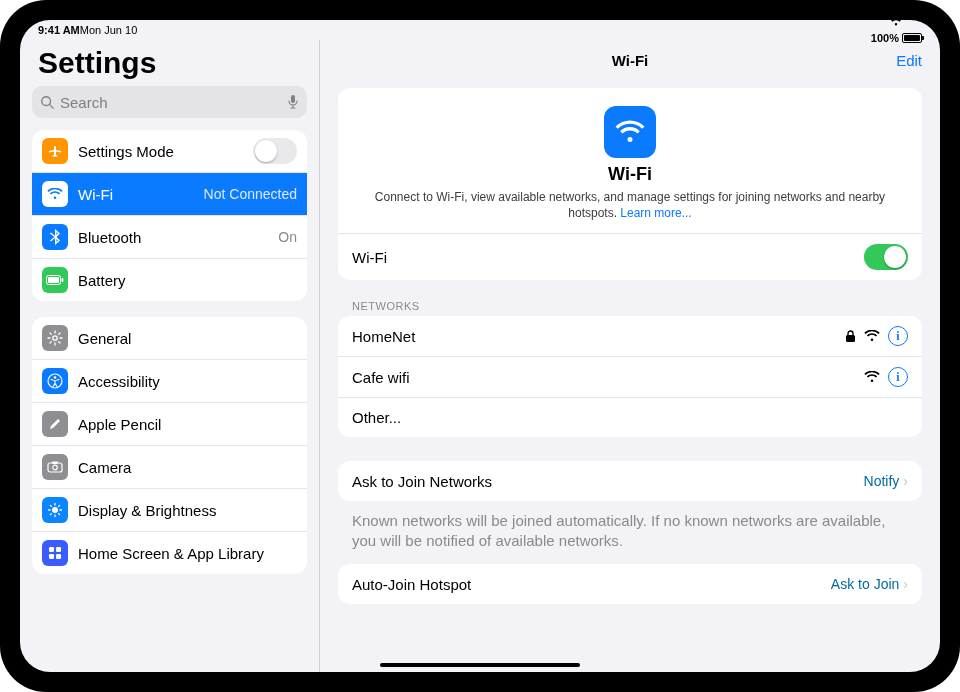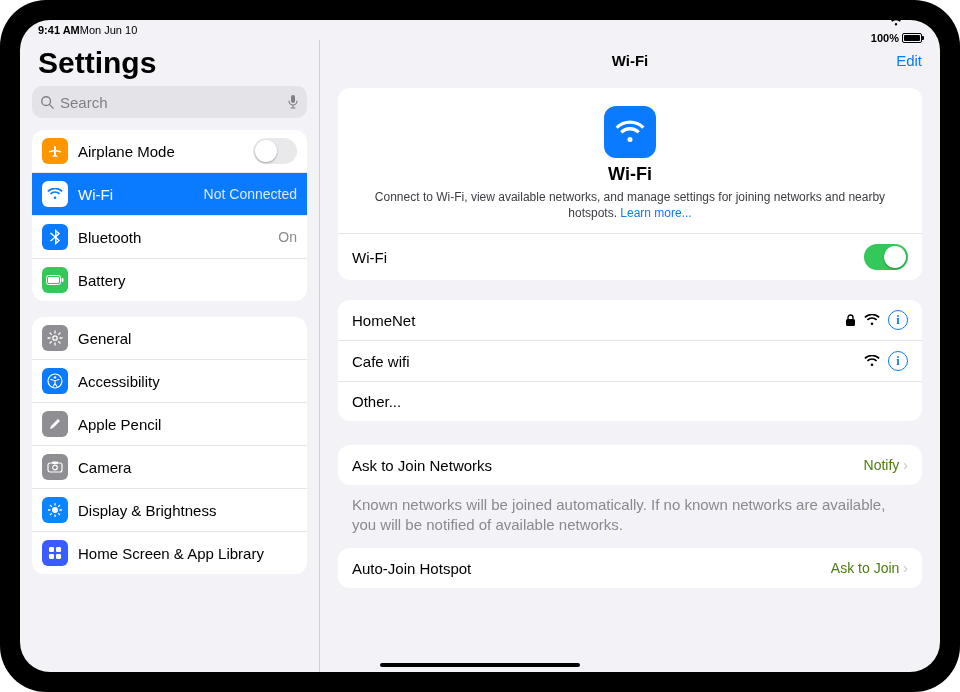--- a/index.html
+++ b/index.html
@@ -63,21 +63,21 @@
   .hero a { color:#0a7aff; text-decoration:none; }
   .hero-row { display:flex; align-items:center; padding:10px 14px; border-top:1px solid #e5e5ea; font-size:15px; }
   .section-label { font-size:11px; color:#8a8a8e; text-transform:uppercase; letter-spacing:0.5px; margin:0 0 4px 14px; }
   .group { background:#fff; border-radius:12px; overflow:hidden; margin-bottom:6px; }
   .group .grow { display:flex; align-items:center; padding:10px 14px; font-size:15px; border-top:1px solid #e5e5ea; min-height:40px; }
   .group .grow:first-child { border-top:none; }
   .grow .tail { margin-left:auto; display:flex; align-items:center; gap:8px; color:#000; }
   .info-circle { width:20px; height:20px; border:1.5px solid #0a7aff; border-radius:50%; color:#0a7aff; display:flex; align-items:center; justify-content:center; font-size:12px; font-weight:600; font-family: Georgia, serif; }
   .chev { color:#c7c7cc; font-size:14px; }
   .footer-note { font-size:15px; color:#8a8a8e; padding:4px 14px 14px; line-height:1.3; }
-  .rowlink .value2 { margin-left:auto; color:#4d7c0f; font-size:14px; margin-right:4px;}
+  .rowlink .value2 { margin-left:auto; color:#0369a1; font-size:14px; margin-right:4px;}
   .home-indicator { position:absolute; bottom:5px; left:50%; transform:translateX(-50%); width:200px; height:4px; border-radius:4px; background:#000; }
   svg { display:block; }
 </style>
 </head>
 <body>
 
 <div class="device">
  <div class="bezel">
   <div class="screen">
 
@@ -122,21 +122,21 @@
         </div>
 
 
         <div class="card">
           <div class="row">
             <div class="iconbox ic-airplane">
               <svg width="16" height="16" viewBox="0 0 16 16">
                     <path d="M14 8l-5-1V4a1 1 0 10-2 0v3L2 8v1.5l5-1V12l-1.5 1v1L8 13.5 10.5 14v-1L9 12V8.5l5 1V8z" fill="#fff"></path>
                   </svg>
             </div>
-            <span>Airplane Mode</span>
+            <span>Settings Mode</span>
             <div class="toggle"></div>
           </div>
           <div class="row selected">
             <div class="iconbox ic-wifi" style="background:#fff;color:#0a7aff">
               <svg width="16" height="12" viewBox="0 0 16 12">
                     <path d="M8 11a1.3 1.3 0 100-2.6A1.3 1.3 0 008 11zM4 6.5a5.7 5.7 0 018 0l1.2-1.2a7.4 7.4 0 00-10.4 0L4 6.5zM1.5 4A9.2 9.2 0 0114.5 4l1.2-1.2a11 11 0 00-15.4 0L1.5 4z" fill="#0a7aff"></path>
                   </svg>
             </div>
             <span>Wi-Fi</span>
             <span class="value">Not Connected</span>
@@ -242,20 +242,21 @@
               <div class="hero-sub">
                 <span>Connect to Wi-Fi, view available networks, and manage settings for joining networks and nearby hotspots. </span><a href="#">Learn more...</a>
               </div>
             </div>
             <div class="hero-row">
               <span>Wi-Fi</span>
               <div class="toggle on" style="margin-left:auto"></div>
             </div>
           </div>
 
+          <div class="section-label">Networks</div>
           <div class="group">
             <div class="grow">
               <span>HomeNet</span>
               <div class="tail">
                 <span>
                   <svg width="11" height="13" viewBox="0 0 11 13">
                         <rect x="1" y="5" width="9" height="7" rx="1.5" fill="#000"></rect>
                         <path d="M3 5V3.5a2.5 2.5 0 015 0V5" stroke="#000" stroke-width="1.4" fill="none"></path>
                       </svg>
                 </span>

